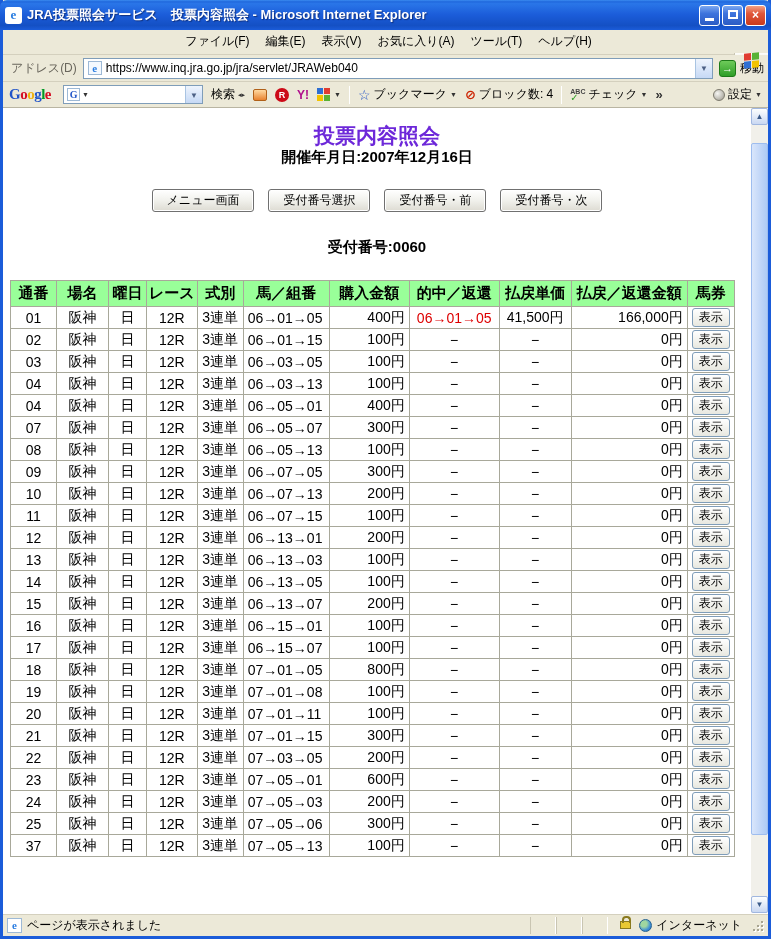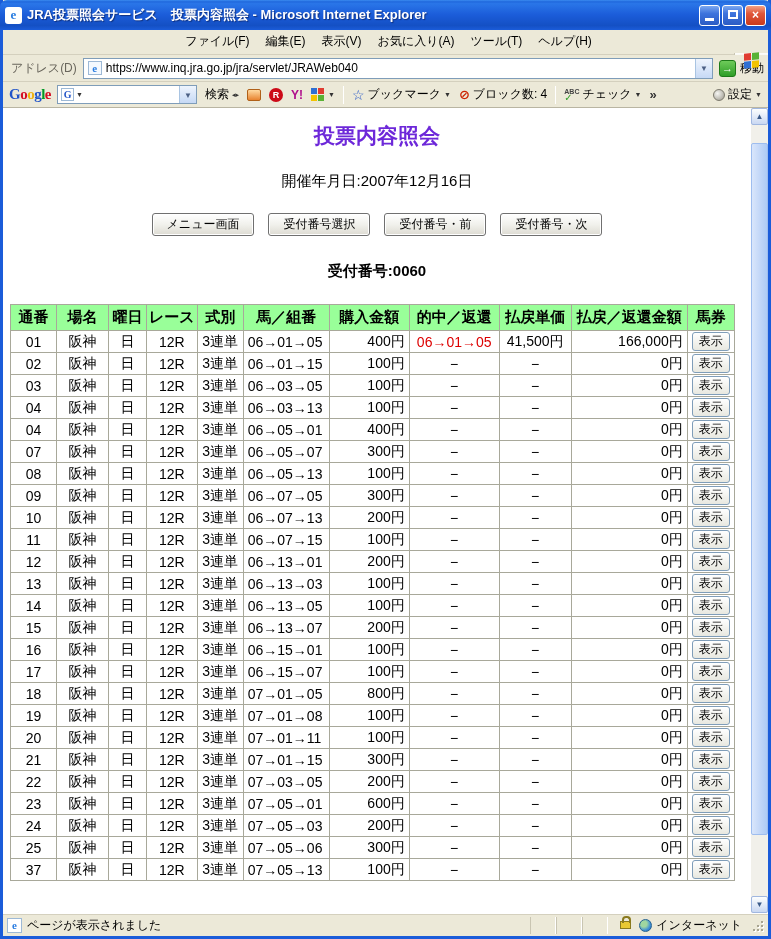--- a/index.html
+++ b/index.html
@@ -48,21 +48,21 @@
   .addr-url { font-size:12px; color:#000; flex:1; white-space:nowrap; overflow:hidden; }
   .combo-arrow { width:17px; height:19px; background:linear-gradient(180deg,#eef4fd,#c6d9f5);
     border-left:1px solid #a9c4e2; color:#4d6185; font-size:8px; line-height:19px; text-align:center; }
   .go-btn { display:flex; align-items:center; margin-left:6px; font-size:12px; white-space:nowrap; }
   .go-ico { width:17px; height:17px; border-radius:3px; background:linear-gradient(180deg,#6ecb5a,#2f9e27);
     border:1px solid #1d7a18; color:#fff; font-size:11px; line-height:15px; text-align:center; font-weight:bold; margin-right:4px; }
 
   
   .gbar { height:26px; display:flex; align-items:center; background:#ece9d8; padding:0 6px;
     border-bottom:1px solid #b9b5a2; font-size:12px; }
-  .glogo { font-weight:bold; font-size:15px; margin-right:6px; font-family:"Liberation Serif","DejaVu Serif",serif; letter-spacing:-0.5px; }
+  .glogo { font-weight:bold; font-size:15px; margin-right:12px; font-family:"Liberation Serif","DejaVu Serif",serif; letter-spacing:-0.5px; }
   .glogo b:nth-child(1){color:#2255c8;} .glogo b:nth-child(2){color:#d50f25;}
   .glogo b:nth-child(3){color:#eeb211;} .glogo b:nth-child(4){color:#2255c8;}
   .glogo b:nth-child(5){color:#009925;} .glogo b:nth-child(6){color:#d50f25;}
   .gsearch { width:140px; height:19px; background:#fff; border:1px solid #7f9db9; display:flex; align-items:center; }
   .gmini { width:13px; height:13px; border:1px solid #9db9d6; color:#2255c8; font-weight:bold;
     font-size:10px; line-height:11px; text-align:center; margin:0 2px 0 3px;
     font-family:"Liberation Serif","DejaVu Serif",serif; }
   .caret { font-size:7px; color:#333; }
   .gsearch .combo-arrow { margin-left:auto; height:17px; }
   .gitem { display:flex; align-items:center; gap:3px; margin-left:8px; white-space:nowrap; }
@@ -81,21 +81,21 @@
   .abc b { font-size:7px; color:#444; } .abc s { text-decoration:none; color:#2f9e27; font-size:10px; font-weight:bold; }
   .gear { width:12px; height:12px; border-radius:50%; background:radial-gradient(circle at 35% 35%,#f5f5f2,#9a978b); border:1px solid #7d7a6e; }
   .chev { font-weight:bold; font-size:13px; color:#333; }
   .gbar .right { margin-left:auto; display:flex; align-items:center; }
 
   
   .bodyarea { flex:1; display:flex; min-height:0; background:#fff; }
   .content { flex:1; background:#fff; overflow:hidden; position:relative; }
 
   .page-title { text-align:center; font-size:21px; font-weight:bold; margin-top:14px; height:26px; color:#6d28d9; }
-  .date-line { text-align:center; font-size:15px; font-weight:normal; margin-top:24px; height:20px; }
+  .date-line { text-align:center; font-size:15px; font-weight:bold; height:20px; }
   .nav-row { display:flex; justify-content:center; gap:14px; margin-top:20px; height:24px;align-items:flex-end; }
   .xp-btn { font-family:inherit; font-size:12px; color:#000; border:1px solid #707070; border-radius:3px;
     background:linear-gradient(180deg,#ffffff 0%,#f1f1ec 50%,#dddbd2 100%);
     box-shadow:inset 0 0 0 1px #fff; padding:2px 14px; height:23px; }
   .receipt { text-align:center; font-size:15px; font-weight:bold; margin-top:26px; height:22px; }
 
   
   table.bets { border-collapse:collapse; margin:20px 0 0 7px; table-layout:fixed; }
   .bets th, .bets td { border:1px solid #a8a89a; font-size:14px; overflow:hidden; white-space:nowrap; }
   .bets th { background:#99ff99; font-weight:bold; height:26px; padding:0 2px; font-size:15px; }

